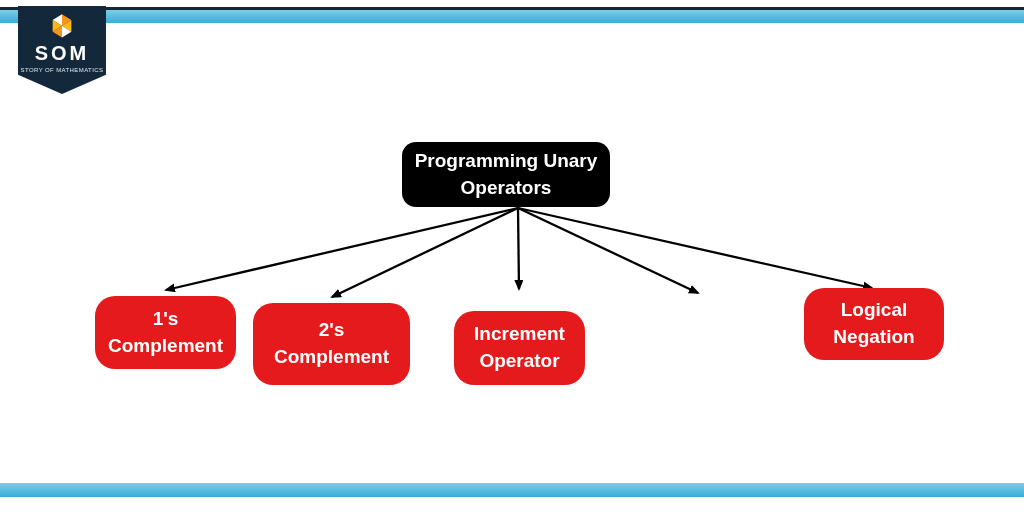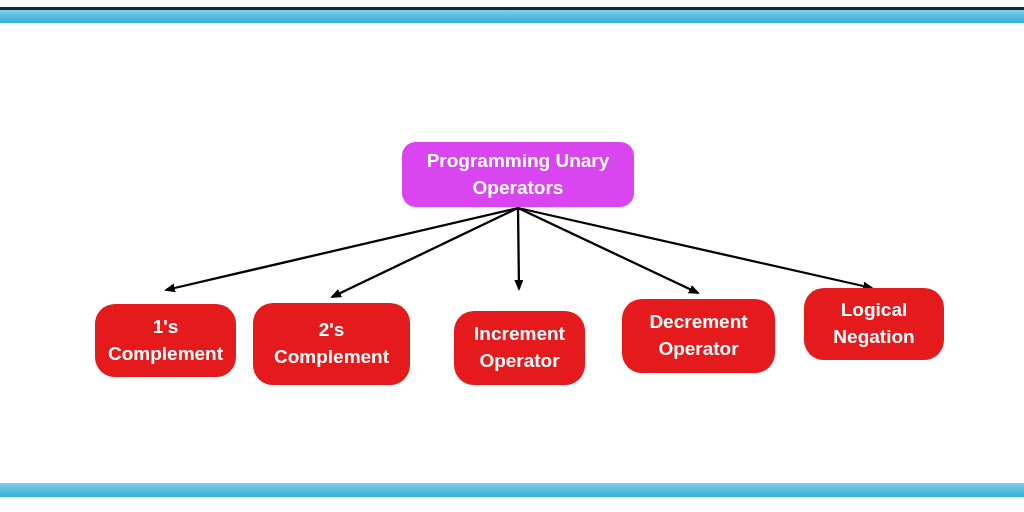--- a/index.html
+++ b/index.html
@@ -50,41 +50,53 @@
 
   
   .node {
     position: absolute; z-index: 4;
     display: flex; align-items: center; justify-content: center;
     text-align: center; color: #ffffff; font-weight: bold;
     font-size: 19px; line-height: 1.4;
     box-sizing: border-box; padding: 4px 10px;
   }
   .node-root {
-    left: 402px; top: 142px; width: 232px; height: 65px;
-    background: #d946ef; border-radius: 14px;
+    left: 402px; top: 142px; width: 208px; height: 65px;
+    background: #000000; border-radius: 14px;
   }
   .node-child { background: #e41a1c; border-radius: 20px; }
-  .nc1 { left: 95px;  top: 296px; width: 141px; height: 73px; margin-top: 8px; }
+  .nc1 { left: 95px;  top: 296px; width: 141px; height: 73px; }
   .nc2 { left: 253px; top: 303px; width: 157px; height: 82px; }
   .nc3 { left: 454px; top: 311px; width: 131px; height: 74px; }
   .nc4 { left: 622px; top: 299px; width: 153px; height: 74px; }
   .nc5 { left: 804px; top: 288px; width: 140px; height: 72px; }
 </style>
 </head>
 <body>
 
 <div class="page">
 
   <div class="stripe-top">
     <div class="stripe-top-navy"></div>
     <div class="stripe-top-cyan"></div>
   </div>
   <div class="stripe-bottom"></div>
 
+  <div class="logo-banner">
+    <svg class="logo-mark" viewBox="0 0 24 24" aria-hidden="true">
+      <polygon points="12,1 20,6 12,11" fill="#f7941d"></polygon>
+      <polygon points="12,1 4,6 12,11" fill="#ffffff"></polygon>
+      <polygon points="4,6 12,11 4,16" fill="#fdb913"></polygon>
+      <polygon points="20,6 12,11 20,16" fill="#fdb913"></polygon>
+      <polygon points="12,11 20,16 12,21" fill="#ffffff"></polygon>
+      <polygon points="12,11 4,16 12,21" fill="#f7941d"></polygon>
+    </svg>
+    <div class="logo-text">SOM</div>
+    <div class="logo-tagline">STORY OF MATHEMATICS</div>
+  </div>
 
   <svg class="arrows" viewBox="0 0 1024 512">
     <defs>
       <marker id="ah" markerWidth="12" markerHeight="10" refX="9" refY="4.5" orient="auto" markerUnits="userSpaceOnUse">
         <path d="M0,0 L11,4.5 L0,9 Z" fill="#000000"></path>
       </marker>
     </defs>
     <line x1="518" y1="208" x2="166" y2="290" marker-end="url(#ah)"></line>
     <line x1="518" y1="208" x2="332" y2="297" marker-end="url(#ah)"></line>
     <line x1="518" y1="208" x2="519" y2="289" marker-end="url(#ah)"></line>
@@ -98,20 +110,17 @@
 
   <div class="node node-child nc1">
     <span>1's Complement</span>
   </div>
   <div class="node node-child nc2">
     <span>2's Complement</span>
   </div>
   <div class="node node-child nc3">
     <span>Increment Operator</span>
   </div>
-  <div class="node node-child nc4">
-    <span>Decrement Operator</span>
-  </div>
   <div class="node node-child nc5">
     <span>Logical Negation</span>
   </div>
 
 </div>
 
 </body></html>

